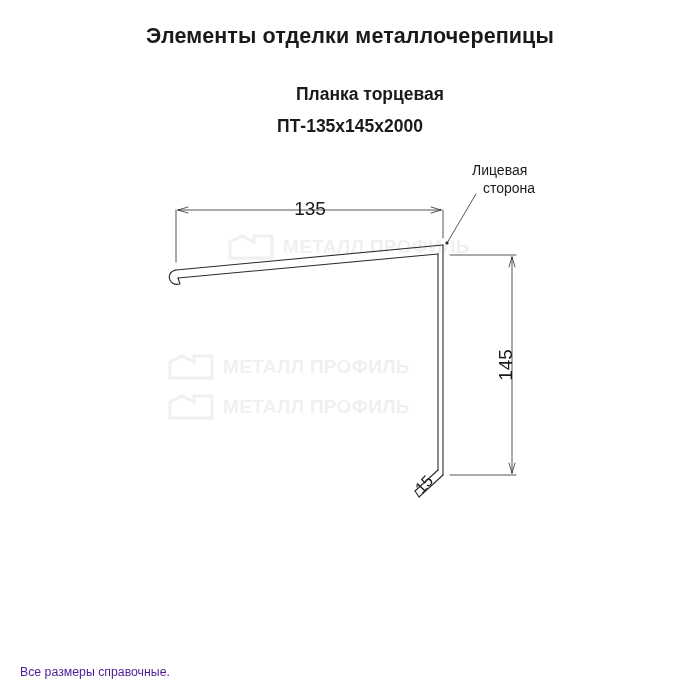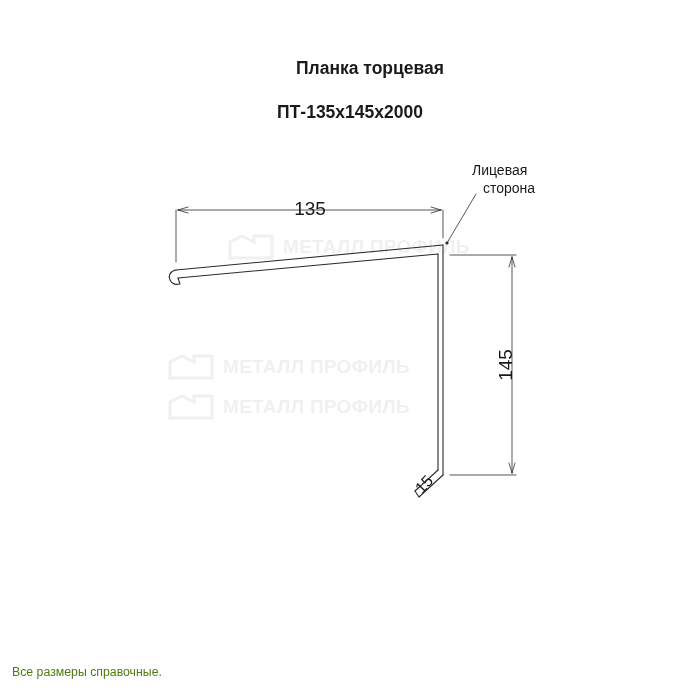--- a/index.html
+++ b/index.html
@@ -38,21 +38,21 @@
     font-size: 17.5px;
     font-weight: bold;
     margin: 0;
     line-height: 1.2;
     padding-top: 34px;
     padding-left: 40px;
   }
   .code-title {
     font-size: 17.5px;
     font-weight: bold;
-    margin: 12px;
+    margin: 0;
     line-height: 1.2;
     padding-top: 11px;
   }
   
   .drawing {
     position: absolute;
     top: 150px;
     left: 0;
     width: 700px;
     height: 400px;
@@ -79,25 +79,25 @@
   .wm .wm-text {
     font-size: 19px;
     color: #f0f0f0;
   }
   .wm-1 { left: 228px; top: 232px; }
   .wm-2 { left: 168px; top: 352px; }
   .wm-3 { left: 168px; top: 392px; }
   
   .footer {
     position: absolute;
-    left: 12px;
+    left: 20px;
     bottom: 18px;
     font-size: 12.3px;
     line-height: 1.55;
-    color: #4d7c0f;
+    color: #4c1d95;
   }
   .footer div { white-space: nowrap; }
 </style>
 </head>
 <body>
 
 <div class="page">
 
   <div class="watermarks">
     <div class="wm wm-1">
@@ -114,20 +114,21 @@
     </div>
     <div class="wm wm-3">
       <svg width="46" height="30" viewBox="0 0 46 30" aria-hidden="true">
         <path d="M2 26 L2 10 L14 4 L26 10 L26 4 L44 4 L44 26 Z" fill="none" stroke="#f0f0f0" stroke-width="3"></path>
       </svg>
       <span class="wm-text">МЕТАЛЛ ПРОФИЛЬ</span>
     </div>
   </div>
 
   <div class="title-block">
+    <h1 class="main-title">Элементы отделки металлочерепицы</h1>
     <h2 class="sub-title">Планка торцевая</h2>
     <h3 class="code-title">ПТ-135х145х2000</h3>
   </div>
 
   <div class="drawing">
     <svg width="700" height="400" viewBox="0 0 700 400">
       <g stroke="#2b2b2b" fill="none" stroke-width="1.1" stroke-linecap="round" stroke-linejoin="round">
 
         <path d="M176 120 L443 95"></path>
         <path d="M443 95 L443 325"></path>

